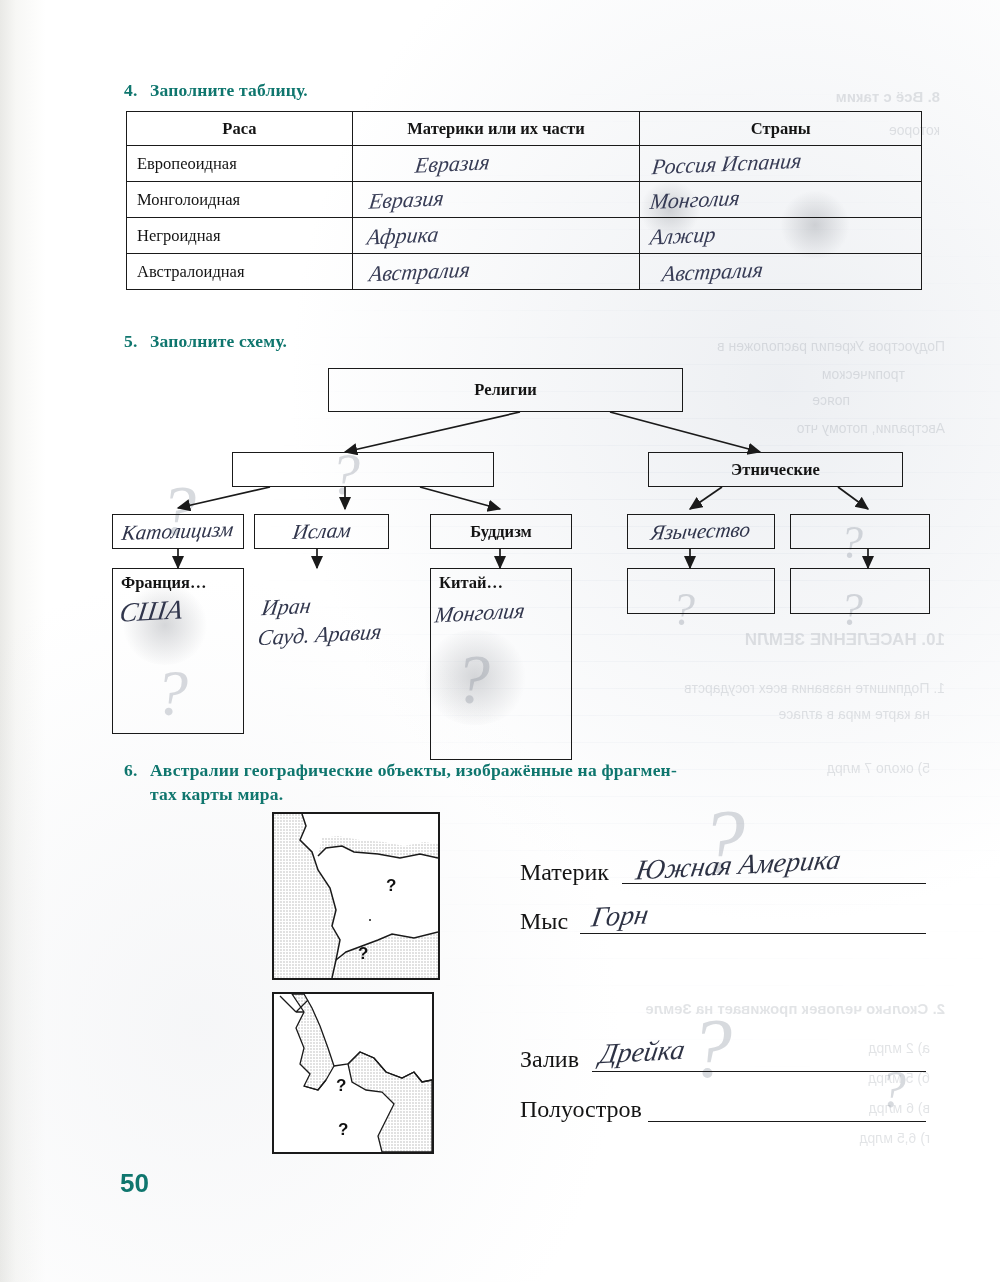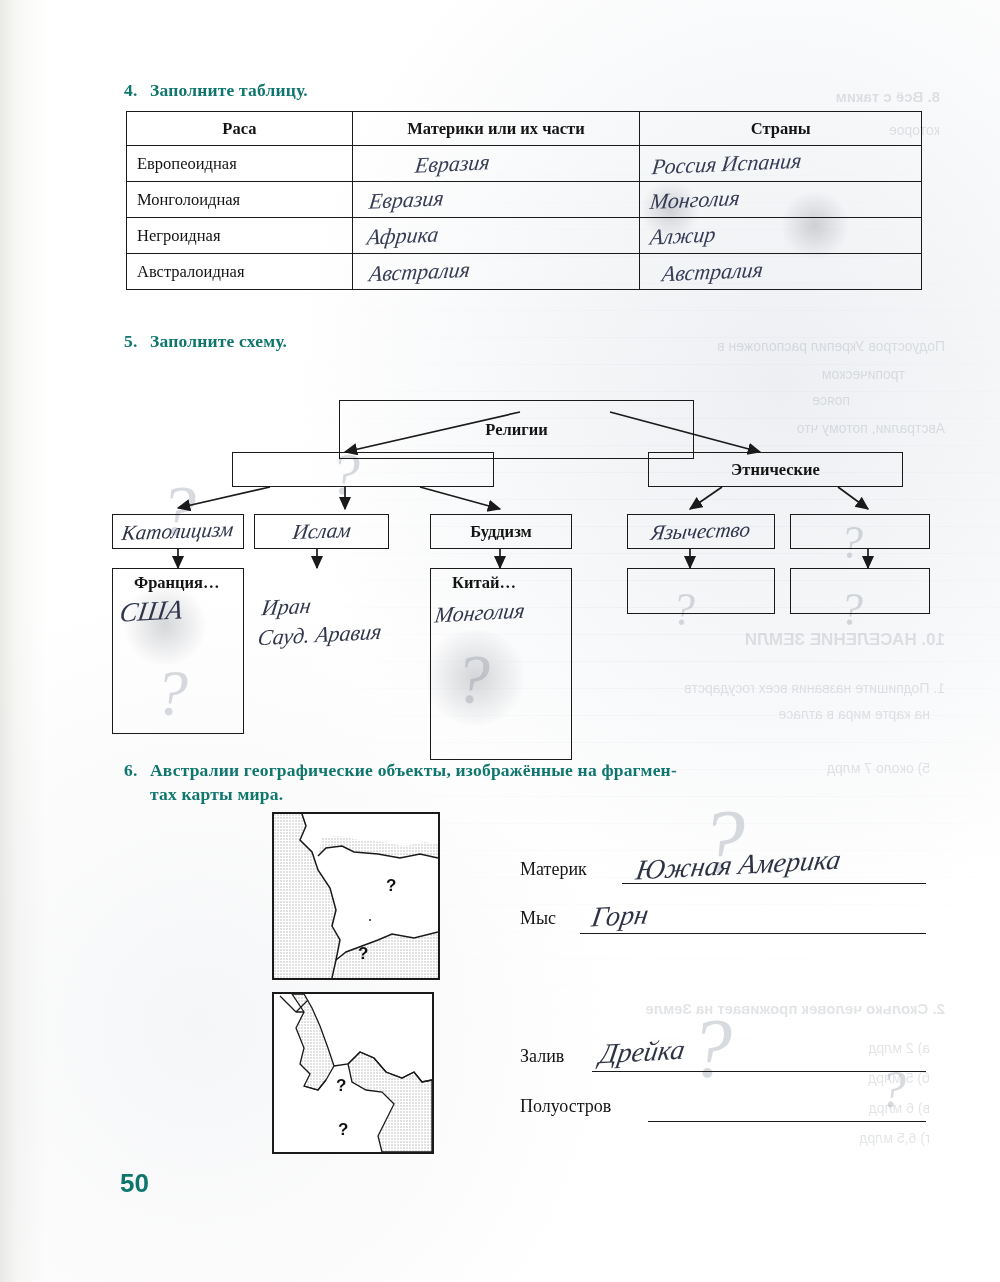--- a/index.html
+++ b/index.html
@@ -121,21 +121,21 @@
     align-items: center;
     justify-content: center;
     font-family: "Liberation Serif", serif;
     font-weight: bold;
     font-size: 16.5px;
     color: #141414;
   }
   .sbox.left-top {
     align-items: flex-start;
     justify-content: flex-start;
-    padding: 4px 21px;
+    padding: 4px 8px;
   }
   .sbox-hand {
     font-family: "Liberation Serif", serif;
     font-style: italic;
     font-weight: normal;
     font-size: 21px;
     color: #232840;
     transform: rotate(-2deg) skewX(-10deg);
     white-space: nowrap;
     opacity: 0.94;
@@ -165,21 +165,21 @@
     font-family: "Liberation Sans", sans-serif;
     font-weight: bold;
     font-size: 17px;
     color: #111;
   }
 
   
   .ans-label {
     position: absolute;
     font-family: "Liberation Serif", serif;
-    font-size: 18px;
+    font-size: 24px;
     font-weight: normal;
     color: #141414;
   }
   .ans-rule {
     position: absolute;
     height: 0;
     border-bottom: 1.6px solid #1a1a1a;
   }
   .ans-hand {
     position: absolute;
@@ -313,21 +313,21 @@
       <line x1="722" y1="487" x2="690" y2="509" stroke="#1a1a1a" stroke-width="1.7" marker-end="url(#ah)"></line>
       <line x1="838" y1="487" x2="868" y2="509" stroke="#1a1a1a" stroke-width="1.7" marker-end="url(#ah)"></line>
 
       <line x1="178" y1="549" x2="178" y2="568" stroke="#1a1a1a" stroke-width="1.7" marker-end="url(#ah)"></line>
       <line x1="317" y1="549" x2="317" y2="568" stroke="#1a1a1a" stroke-width="1.7" marker-end="url(#ah)"></line>
       <line x1="500" y1="549" x2="500" y2="568" stroke="#1a1a1a" stroke-width="1.7" marker-end="url(#ah)"></line>
       <line x1="690" y1="549" x2="690" y2="568" stroke="#1a1a1a" stroke-width="1.7" marker-end="url(#ah)"></line>
       <line x1="868" y1="549" x2="868" y2="568" stroke="#1a1a1a" stroke-width="1.7" marker-end="url(#ah)"></line>
     </svg>
 
-    <div class="sbox" style="left:339px; top:368px; width:355px; height:59px;margin-top:32px;">
+    <div class="sbox" style="left:328px; top:368px; width:355px; height:44px;">
       <span>Религии</span>
     </div>
 
     <div class="sbox" style="left:232px; top:452px; width:262px; height:35px;">
       <span></span>
     </div>
     <div class="sbox" style="left:648px; top:452px; width:255px; height:35px;">
       <span>Этнические</span>
     </div>
 

